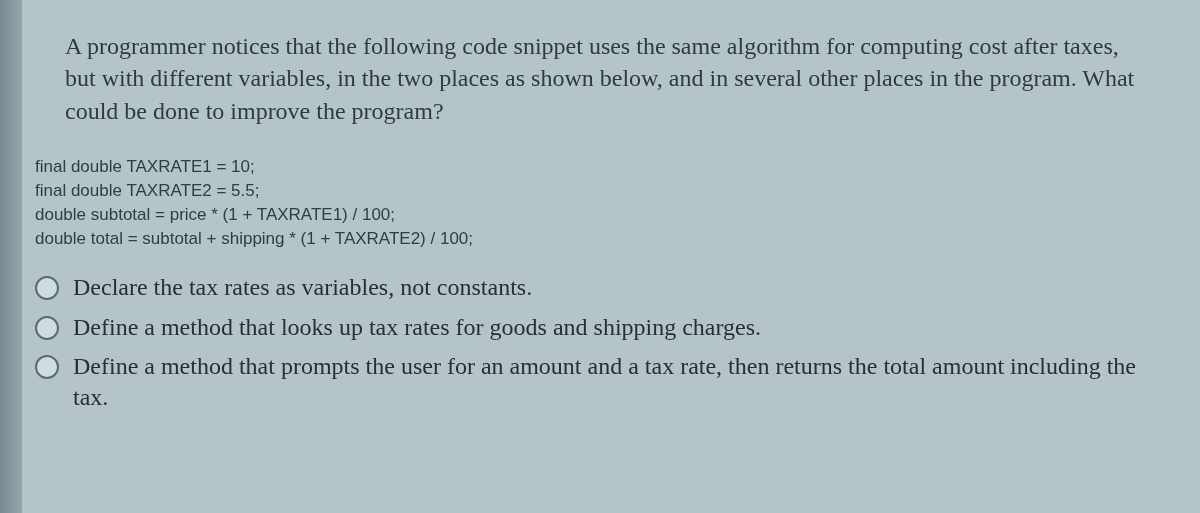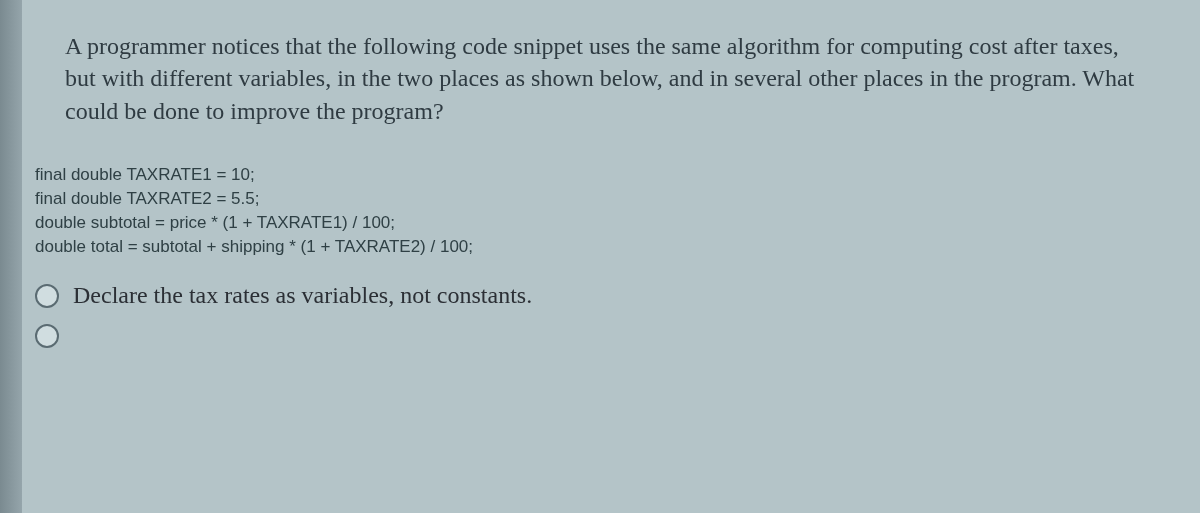--- a/index.html
+++ b/index.html
@@ -17,21 +17,21 @@
       content: '';
       position: absolute;
       left: 0; top: 0; bottom: 0;
       width: 22px;
       background: linear-gradient(to right, #7a8a90, #95a5ab);
     }
     .question-text {
       font-size: 24px;
       line-height: 1.35;
       margin-left: 30px;
-      margin-bottom: 36px;
+      margin-bottom: 28px;
       color: #2f3b42;
     }
     .code-block {
       font-family: Liberation Sans, sans-serif;
       font-size: 17px;
       line-height: 1.4;
       color: #2f4045;
       margin-bottom: 22px;
       white-space: pre;
     }
@@ -71,14 +71,19 @@
 double subtotal = price * (1 + TAXRATE1) / 100;
 double total = subtotal + shipping * (1 + TAXRATE2) / 100;</div>
 
 <div class="options">
   <div class="option-row">
     <div class="radio"></div>
     <div class="option-text">Declare the tax rates as variables, not constants.</div>
   </div>
   <div class="option-row">
     <div class="radio"></div>
+    <div class="option-text">Define a method that looks up tax rates for goods and shipping charges.</div>
+  </div>
+  <div class="option-row">
+    <div class="radio"></div>
+    <div class="option-text">Define a method that prompts the user for an amount and a tax rate, then returns the total amount including the tax.</div>
   </div>
 </div>
 
 </body></html>

